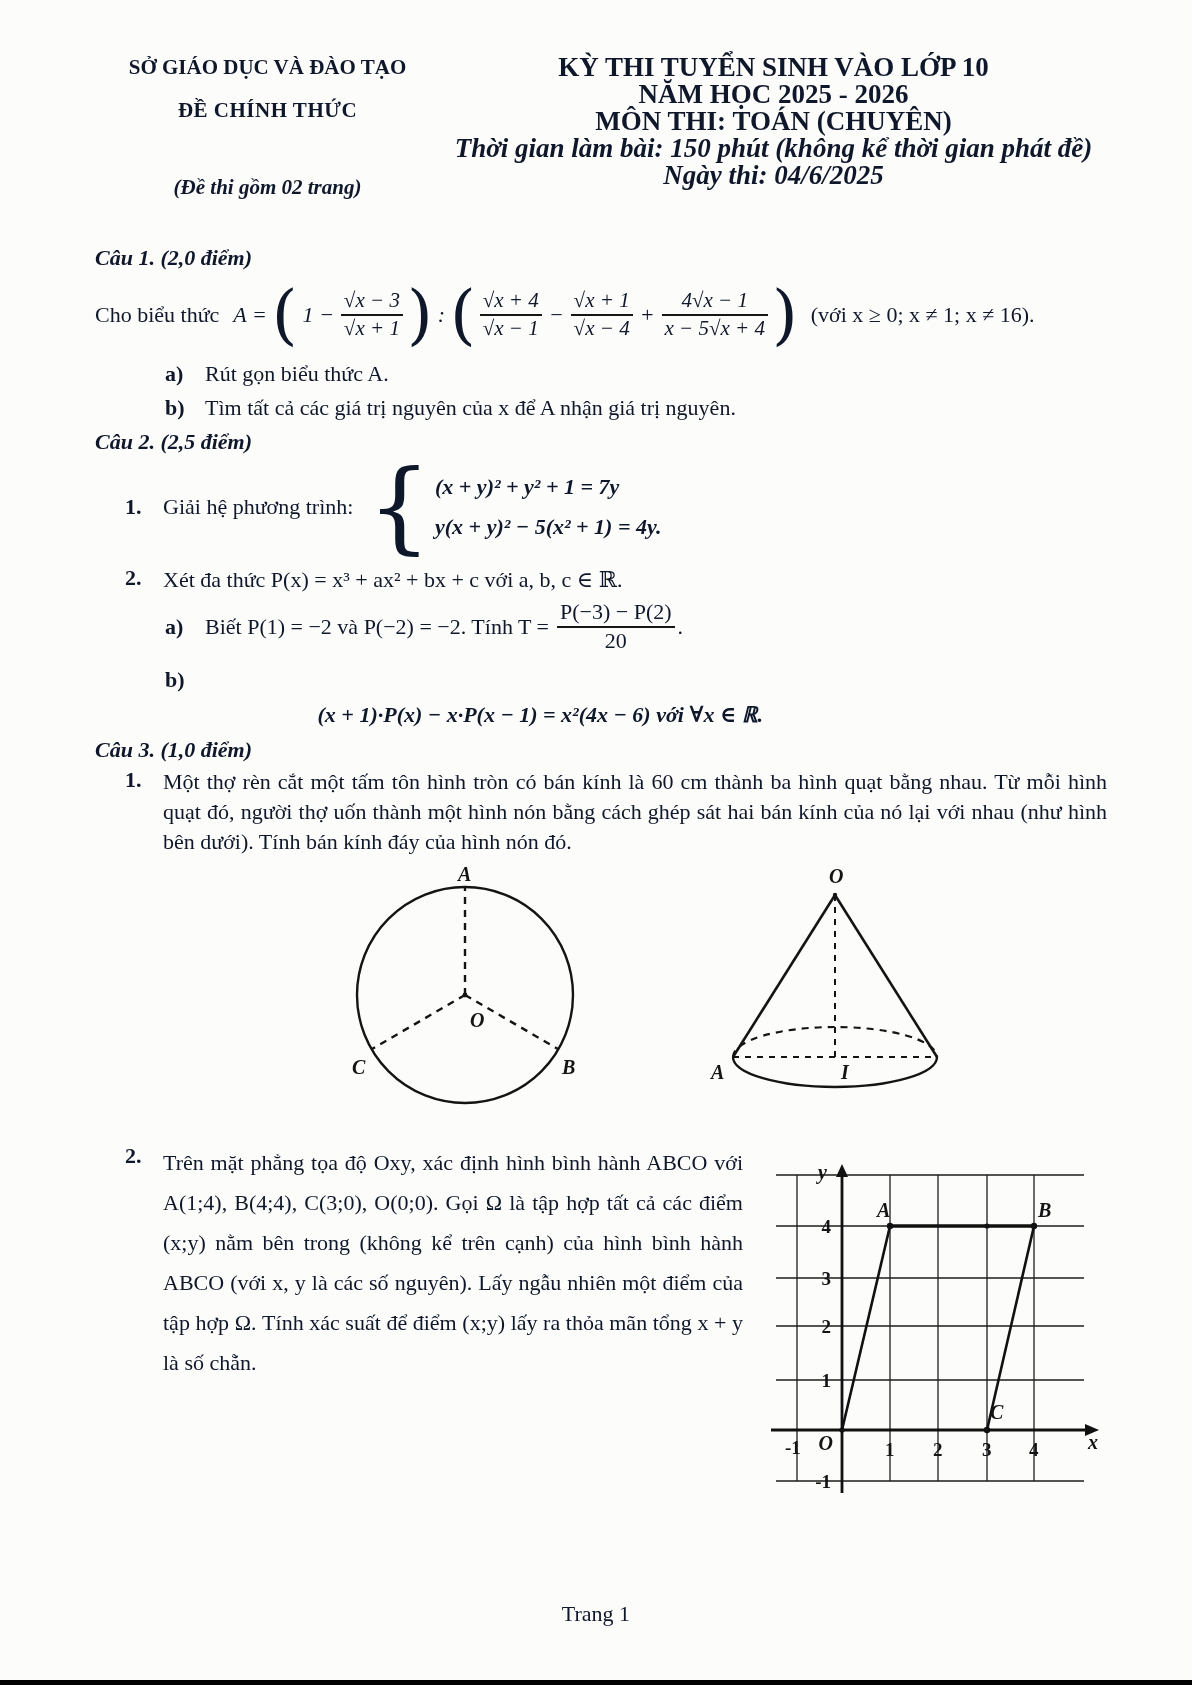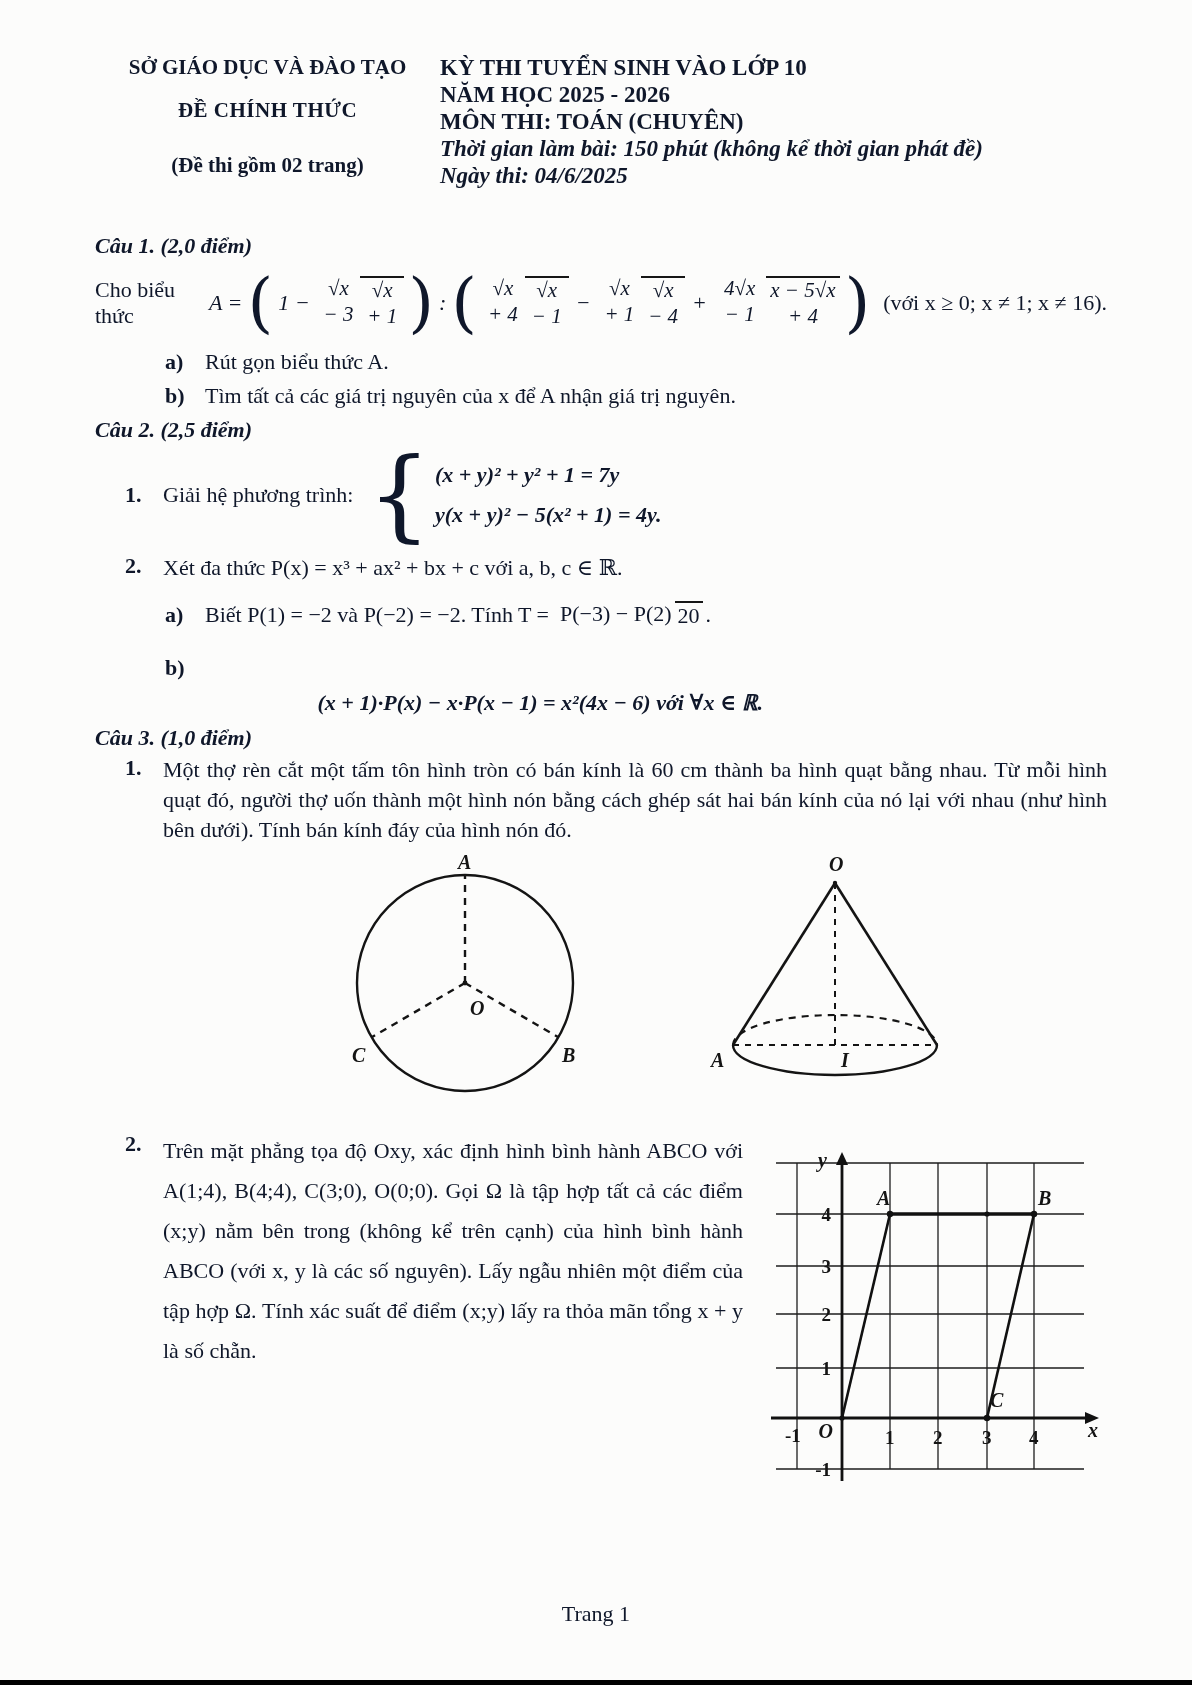--- a/index.html
+++ b/index.html
@@ -12,40 +12,40 @@
     font-family:"Liberation Serif","DejaVu Serif",serif;
     overflow:hidden;
   }
   .content{position:absolute;left:95px;top:54px;width:1012px;}
 
   
   .hdr{display:flex;align-items:flex-start;}
   .hdr-left{width:345px;text-align:center;font-weight:bold;font-size:21px;line-height:27px;}
   .hdr-left .l2{text-decoration:underline;text-underline-offset:5px;}
   .hdr-left .l3{margin-top:16px;letter-spacing:.5px;}
-  .hdr-left .l4{margin-top:28px;font-size:21px;}
-  .hdr-right{flex:1;font-weight:bold;font-size:23px;line-height:27px;}
+  .hdr-left .l4{margin-top:50px;font-style:italic;font-size:21px;}
+  .hdr-right{flex:1;text-align:center;font-weight:bold;font-size:27px;line-height:27px;}
   .hdr-right .it{font-style:italic;}
 
   
   .cau-title{font-weight:bold;font-size:22px;line-height:30px;font-style:italic;}
   .mt-lg{margin-top:42px;}
   .item{display:flex;margin-left:30px;}
   .item .num{width:38px;font-weight:bold;font-size:22px;flex:0 0 auto;}
   .item .itext{flex:1;font-size:22px;line-height:30px;text-align:justify;}
   .sub{display:flex;margin-left:70px;font-size:22px;line-height:34px;}
   .sub .slabel{width:40px;font-weight:bold;flex:0 0 auto;}
 
   
   .mathrow{display:flex;align-items:center;font-size:22px;height:84px;}
   .mathrow .lead{margin-right:10px;}
   .mexpr{display:inline-flex;align-items:center;font-style:italic;}
   .mexpr .tok{margin:0 4px;white-space:nowrap;}
   .bp{font-family:"DejaVu Serif",serif;font-weight:400;font-size:66px;line-height:0;font-style:normal;margin:0 1px;}
-  .frac{display:inline-flex;flex-direction:row;text-align:center;font-size:21px;line-height:1.22;margin:0 3px;vertical-align:middle;}
+  .frac{display:inline-flex;flex-direction:column;text-align:center;font-size:21px;line-height:1.22;margin:0 3px;vertical-align:middle;}
   .frac .d{border-top:2px solid #161616;padding:0 3px;}
   .frac .n{padding:0 3px;}
   .cond{margin-left:12px;white-space:nowrap;}
   .sysrow{display:flex;align-items:center;font-size:22px;margin-left:30px;height:100px;}
   .sysrow .num{width:38px;font-weight:bold;flex:0 0 auto;}
   .brace{font-family:"DejaVu Serif",serif;font-size:100px;font-weight:400;line-height:0;margin:0 4px 0 14px;}
   .eqcol{display:flex;flex-direction:column;gap:14px;font-style:italic;font-weight:bold;}
   .fracrow{display:flex;align-items:center;margin-left:70px;font-size:22px;height:64px;}
   .fracrow .slabel{width:40px;font-weight:bold;}
   .fracrow .frac{font-size:22px;}

